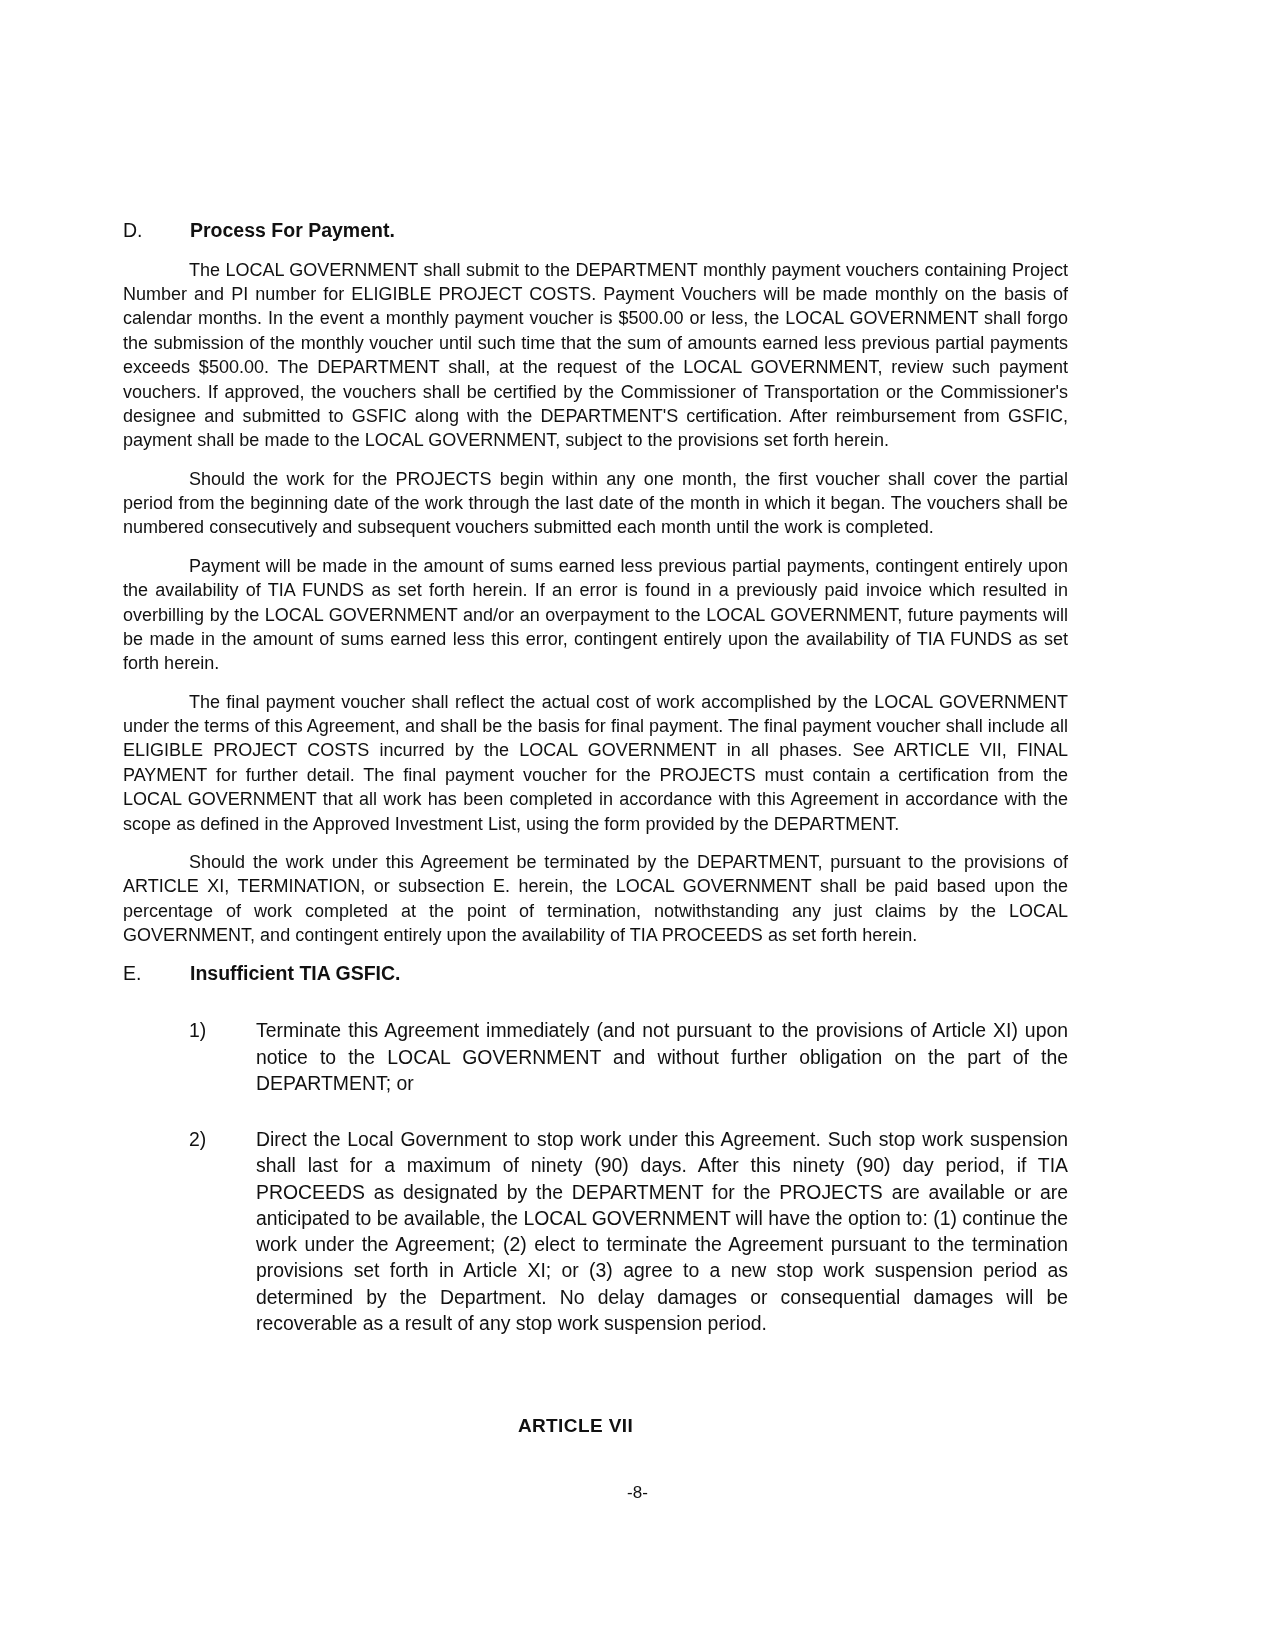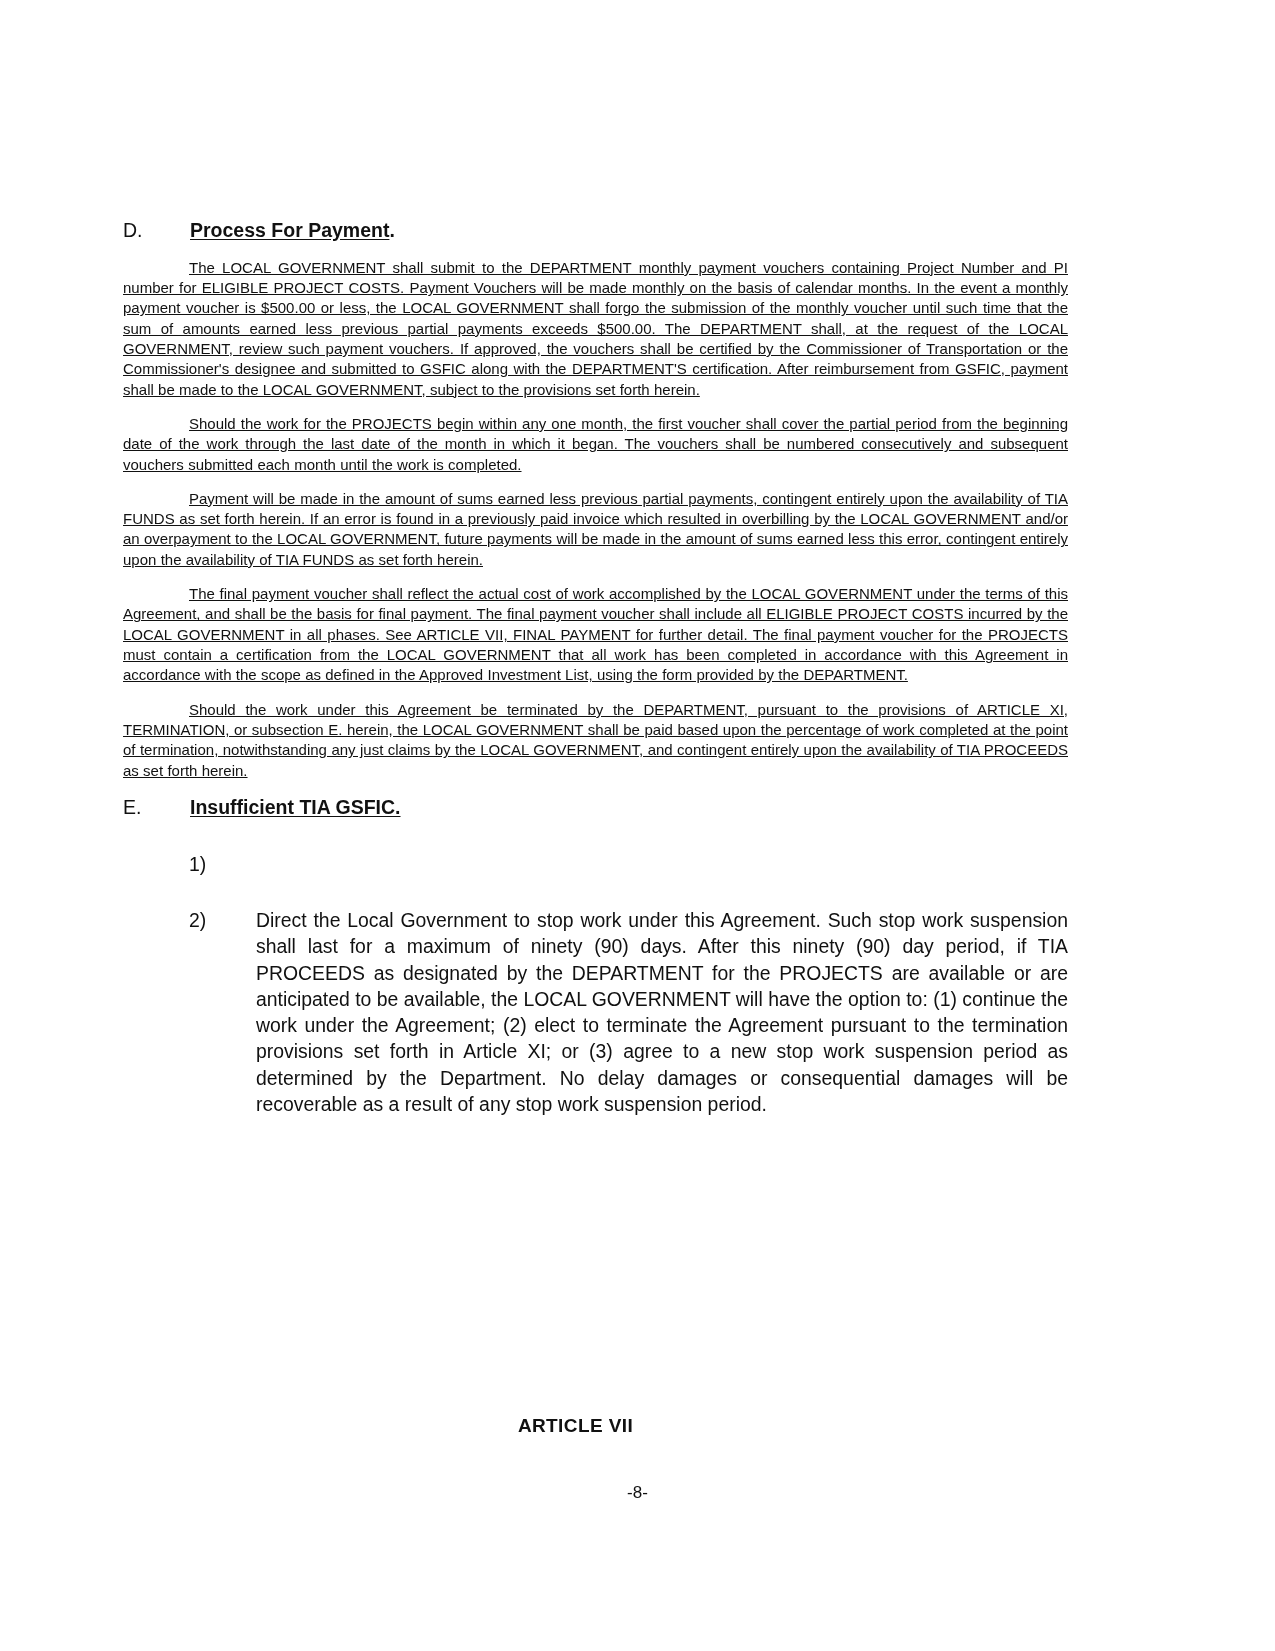--- a/index.html
+++ b/index.html
@@ -37,33 +37,31 @@
     flex: none;
     font-size: 19.5px;
     line-height: 1.32;
   }
   .heading-title {
     font-size: 19.5px;
     font-weight: bold;
     line-height: 1.32;
   }
   .heading-title .u {
-    text-decoration: underline;
     text-underline-offset: 2px;
     margin-top: 44px;
   }
   p.body-para {
     margin: 0 0 14px 0;
-    font-size: 15px;
+    font-size: 18px;
     line-height: 1.355;
     text-align: justify;
     text-indent: 66px;
     word-spacing: 0.1px;
     hyphens: none;
-    text-decoration: underline;
   }
   
   .num-item {
     display: flex;
     margin: 0 0 14px 0;
     padding-left: 66px;
   }
   .num-item .num {
     width: 67px;
     flex: none;
@@ -117,20 +115,21 @@
     <div class="heading-row">
       <span class="heading-letter">E.</span>
       <span class="heading-title"><span class="u">Insufficient TIA GSFIC.</span></span>
     </div>
 
 
     <div class="spacer-md"></div>
 
     <div class="num-item">
       <span class="num">1)</span>
+      <span class="num-text">Terminate this Agreement immediately (and not pursuant to the provisions of Article XI) upon notice to the LOCAL GOVERNMENT and without further obligation on the part of the DEPARTMENT; or</span>
     </div>
 
     <div class="spacer-md"></div>
 
     <div class="num-item">
       <span class="num">2)</span>
       <span class="num-text">Direct the Local Government to stop work under this Agreement.  Such stop work suspension shall last for a maximum of ninety (90) days.  After this ninety (90) day period, if TIA PROCEEDS as designated by the DEPARTMENT for the PROJECTS are available or are anticipated to be available, the LOCAL GOVERNMENT will have the option to:  (1) continue the work under the Agreement; (2) elect to terminate the Agreement pursuant to the termination provisions set forth in Article XI; or (3) agree to a new stop work suspension period as determined by the Department.  No delay damages or consequential damages will be recoverable as a result of any stop work suspension period.</span>
     </div>
 
   </div>

